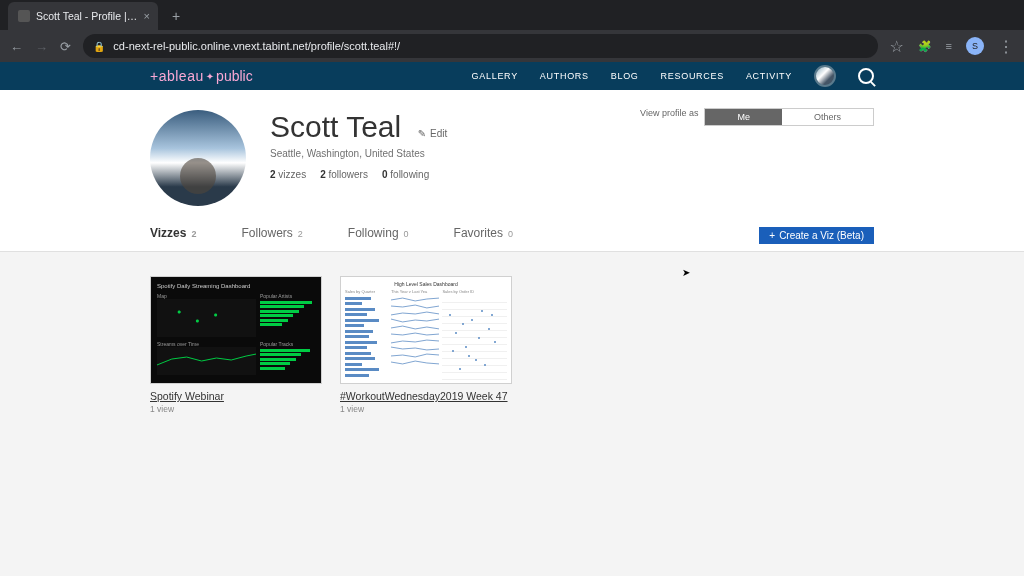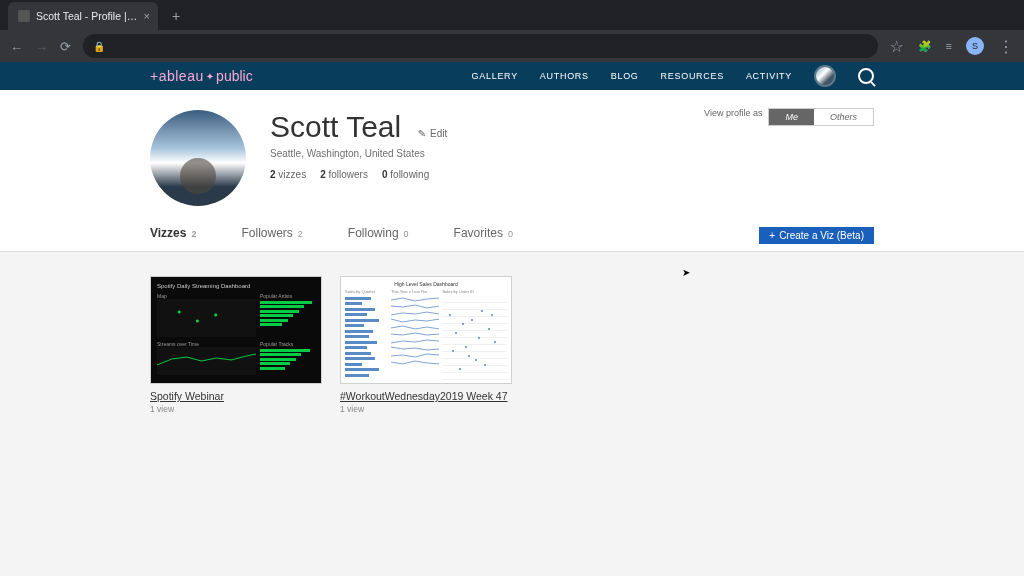--- a/index.html
+++ b/index.html
@@ -37,21 +37,21 @@
 .profile-pic { width: 96px; height: 96px; border-radius: 50%; background: linear-gradient(180deg, #3a5d7e 0%, #a8c4dd 40%, #fff 55%, #2a3a4a 80%); flex-shrink: 0; position: relative; }
 .profile-pic::after { content: ""; position: absolute; bottom: 12px; left: 30px; width: 36px; height: 36px; border-radius: 50%; background: rgba(80,70,60,0.6); }
 .profile-info h1 { font-size: 30px; font-weight: 400; color: #333; display: inline-block; }
 .edit-wrap { display: inline-flex; align-items: center; gap: 4px; margin-left: 12px; color: #666; font-size: 10px; cursor: pointer; }
 .profile-loc { color: #707070; font-size: 10px; margin-top: 4px; }
 .profile-stats { display: flex; gap: 14px; margin-top: 10px; font-size: 10px; color: #666; }
 .profile-stats b { color: #333; font-weight: 600; }
 
 .view-as { position: absolute; right: 150px; top: 18px; display: flex; align-items: flex-start; gap: 6px; font-size: 9px; color: #666; }
 .toggle-btns { display: flex; border: 1px solid #ccc; }
-.toggle-btns span { padding: 3px 16px; cursor: pointer; font-size: 9px; font-style: italic; }
+.toggle-btns span { padding: 3px 32px; cursor: pointer; font-size: 9px; }
 .toggle-btns .active { background: #666; color: #fff; }
 
 
 .content-tabs { background: #fff; padding: 20px 150px 6px; display: flex; align-items: center; justify-content: space-between; border-bottom: 1px solid #e0e0e0; }
 .tabs-group { display: flex; gap: 45px; }
 .ctab { font-size: 12px; color: #666; cursor: pointer; padding-bottom: 5px; display: flex; align-items: baseline; gap: 5px; }
 .ctab .count { font-size: 9px; color: #999; }
 .ctab.active { color: #333; font-weight: 600; }
 .create-btn { background: #1a5fba; color: #fff; font-size: 10px; padding: 3px 10px; cursor: pointer; display: flex; align-items: center; gap: 4px; }
 
@@ -100,20 +100,21 @@
     </div>
     <span class="new-tab">+</span>
   </div>
 </div>
 <div class="toolbar">
   <span class="nav-icon">←</span>
   <span class="nav-icon" style="opacity:.4">→</span>
   <span class="nav-icon">⟳</span>
   <div class="url-bar">
     <span class="lock">🔒</span>
+    <span class="url-text">cd-next-rel-public.online.vnext.tabint.net/profile/scott.teal#!/</span>
   </div>
   <div class="tool-right">
     <span>☆</span>
     <span style="font-size:11px">🧩</span>
     <span style="font-size:11px">≡</span>
     <span class="avatar-chip">S</span>
     <span>⋮</span>
   </div>
 </div>
 

